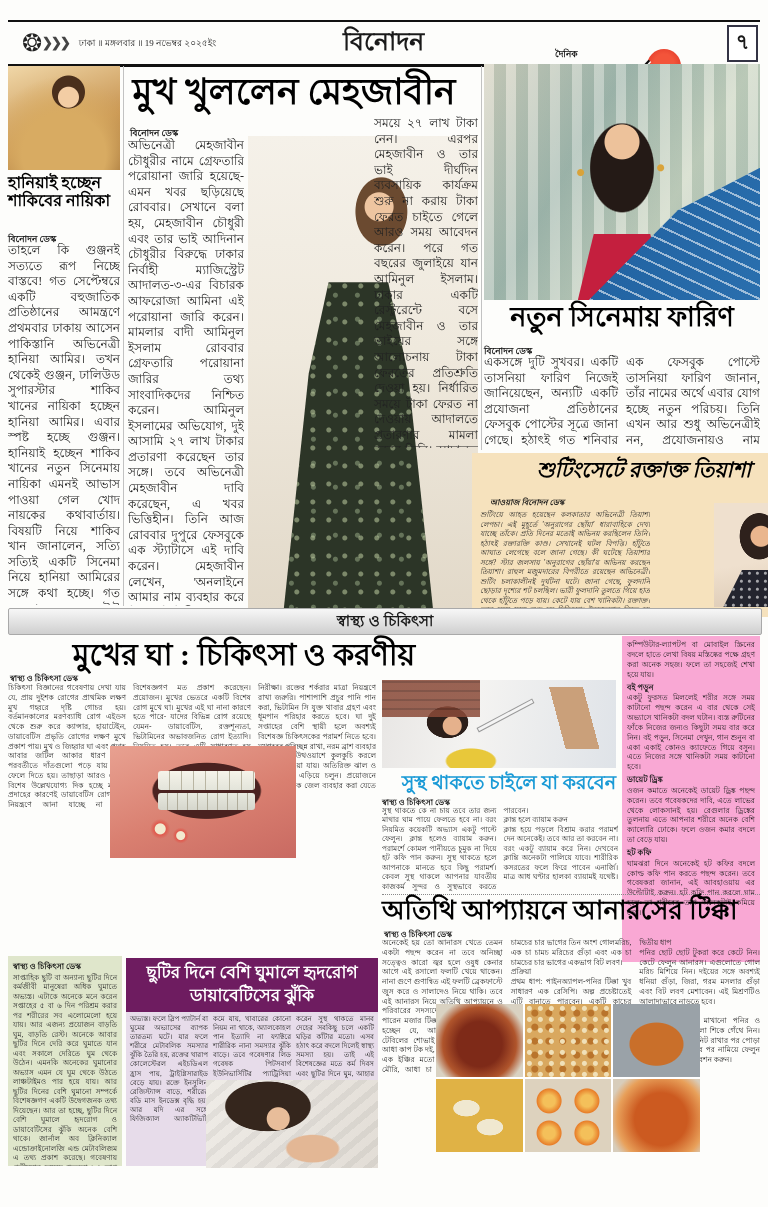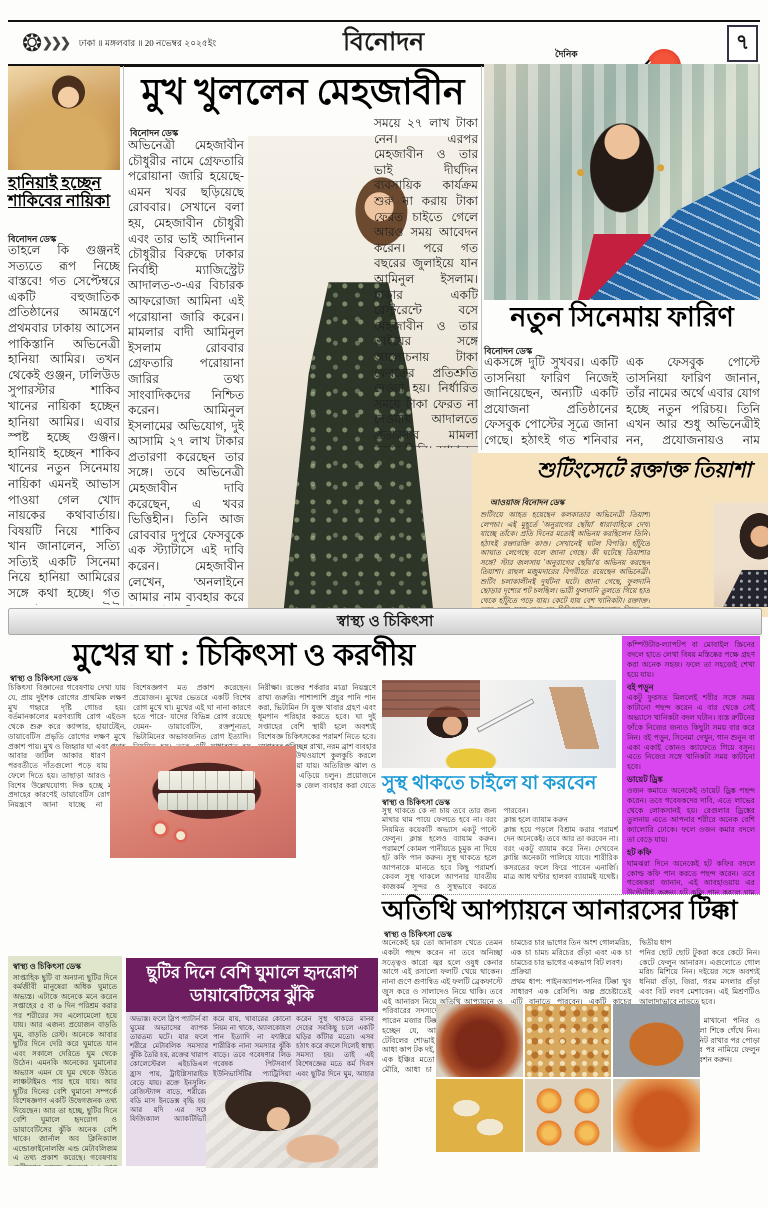--- a/index.html
+++ b/index.html
@@ -94,21 +94,21 @@
       radial-gradient(ellipse 62px 36px at 36% 30%,#35261d 68%,rgba(0,0,0,0) 70%),
       radial-gradient(ellipse 46px 24px at 62% 78%,#e3b795 55%,rgba(0,0,0,0) 60%),
       repeating-linear-gradient(140deg,rgba(0,0,0,.05) 0 6px,rgba(0,0,0,0) 6px 14px),
       linear-gradient(120deg,#efece7,#e2ddd6);}
   
   .band{left:8px;top:608px;width:752px;height:25px;border:1px solid #a9a9a9;border-radius:2px;
         background:linear-gradient(#f7f7f7,#cfcfcf);display:flex;align-items:center;justify-content:center;
         font-size:15px;font-weight:bold;font-family:"Liberation Sans",sans-serif;}
   
   .tiyasha-box{left:472px;top:453px;width:344px;height:164px;background:#f6e2bd;position:absolute;font-style:italic;}
-  .tips-col{left:622px;top:636px;width:138px;height:258px;background:#d946ef;padding:4px 5px;box-sizing:border-box;
+  .tips-col{left:622px;top:636px;width:138px;height:326px;background:#f9a8d4;padding:4px 5px;box-sizing:border-box;
             font-size:7.5px;line-height:1.32;overflow:hidden;}
   .tips-head{font-weight:bold;font-size:8px;margin-top:3px;}
   .green-col{left:8px;top:956px;width:114px;height:210px;background:#dfe6cb;padding:4px 5px;box-sizing:border-box;overflow:hidden;}
   .sleep-box{left:126px;top:958px;width:252px;height:210px;position:absolute;}
   .sleep-title{height:54px;background:#6e1c60;color:#fff;font-size:17px;font-weight:bold;line-height:1.35;
                display:flex;align-items:center;justify-content:center;text-align:center;}
   .sleep-body{height:154px;background:#e7dcea;column-count:3;column-gap:5px;padding:3px 4px;box-sizing:border-box;
               font-size:7px;line-height:1.3;overflow:hidden;position:relative;}
   .vrule{border-left:1px solid #c2c2c2;width:0;}
   .dotline{border-top:1px dotted #8a8a8a;height:0;}
@@ -128,37 +128,37 @@
   .ft6{background:radial-gradient(circle at 55% 55%,#cc5a20 42%,#e8a05a 70%,#d8cdbb 85%);}
 </style>
 </head>
 <body>
 
 <div class="page">
 
   <div class="abs header">
     <span class="ornament">❂</span>
     <span class="chev">❯❯❯</span>
-    <span class="dateline">ঢাকা ॥ মঙ্গলবার ॥ 20 নভেম্বর ২০২৫ইং</span>
+    <span class="dateline">ঢাকা ॥ মঙ্গলবার ॥ 19 নভেম্বর ২০২৫ইং</span>
     <div class="section-head">বিনোদন</div>
     <div class="masthead">
       <div class="sun"></div>
       <span class="mh-prefix">দৈনিক</span>
       <span class="mh-title">প্রথম সূর্যোদয়</span>
     </div>
     <div class="pgbox">৭</div>
   </div>
 
   <div class="abs ph hania-photo"></div>
-  <div class="abs hl" style="left:8px;top:174px;width:112px;font-size:16px;text-decoration:underline;">হানিয়াই হচ্ছেন শাকিবের নায়িকা</div>
+  <div class="abs hl" style="left:8px;top:174px;width:112px;font-size:16px;">হানিয়াই হচ্ছেন শাকিবের নায়িকা</div>
   <div class="abs byline" style="left:8px;top:232px;">বিনোদন ডেস্ক</div>
   <div class="abs jt body-txt" style="left:8px;top:243px;width:112px;height:362px;">তাহলে কি গুঞ্জনই সত্যতে রূপ নিচ্ছে বাস্তবে! গত সেপ্টেম্বরে একটি বহুজাতিক প্রতিষ্ঠানের আমন্ত্রণে প্রথমবার ঢাকায় আসেন পাকিস্তানি অভিনেত্রী হানিয়া আমির। তখন থেকেই গুঞ্জন, ঢালিউড সুপারস্টার শাকিব খানের নায়িকা হচ্ছেন হানিয়া আমির। এবার স্পষ্ট হচ্ছে গুঞ্জন। হানিয়াই হচ্ছেন শাকিব খানের নতুন সিনেমায় নায়িকা এমনই আভাস পাওয়া গেল খোদ নায়কের কথাবার্তায়। বিষয়টি নিয়ে শাকিব খান জানালেন, সত্যি সত্যিই একটি সিনেমা নিয়ে হানিয়া আমিরের সঙ্গে কথা হচ্ছে। গত শুক্রবার কন্টেন্ট ক্রিয়েটর রাফসান দা ছোট ভাই তার ইউটিউব চ্যানেলে একটি নতুন ভ্লগ প্রকাশ করেন। রাজধানীর বনানীতে একটি প্রতিষ্ঠানের নতুন আউটলেট উদ্বোধনে শাকিব খান উপস্থিত ছিলেন, সেখানেই রাফসানের সঙ্গে আলাপচারিতায় উঠে আসে হানিয়া আমিরের প্রসঙ্গ। একপর্যায়ে রাফসানকে উদ্দেশ করে শাকিব বলেন, 'তোমার একটি ভ্লগ দেখলাম আমার ফিটার ভিডিওই হানিয়া আমিরের সঙ্গে।' পাশ থেকে তখন কেউ জানতে চান, হানিয়া আমির কি তার সঙ্গে সিনেমা করছেন? উত্তরে শাকিব খান স্পষ্টভাবেই বলেন, 'হ্যাঁ, একটি ছবির কথা হচ্ছে।' তবে কোন সিনেমা নিয়ে কথা হচ্ছে, তা এখনো খোলাসা করেননি শাকিব খান। তিনি বর্তমানে 'গোলবার' নামে একটি সিনেমা করছেন, তার বিপরীতে আছেন তামান্না ভাটিয়া ও জান্নাতুল ঐশী।</div>
   <div class="abs vrule" style="left:123px;top:66px;height:540px;"></div>
 
-  <div class="abs hl" style="left:128px;top:72px;width:350px;font-size:36px;text-align:center;">মুখ খুললেন মেহজাবীন</div>
+  <div class="abs hl" style="left:119px;top:72px;width:350px;font-size:36px;text-align:center;">মুখ খুললেন মেহজাবীন</div>
   <div class="abs byline" style="left:130px;top:126px;">বিনোদন ডেস্ক</div>
   <div class="abs ph main-photo">
     <div class="gown"></div>
   </div>
   <div class="abs jt body-txt" style="left:128px;top:138px;width:116px;height:468px;">অভিনেত্রী মেহজাবীন চৌধুরীর নামে গ্রেফতারি পরোয়ানা জারি হয়েছে- এমন খবর ছড়িয়েছে রোববার। সেখানে বলা হয়, মেহজাবীন চৌধুরী এবং তার ভাই আদিনান চৌধুরীর বিরুদ্ধে ঢাকার নির্বাহী ম্যাজিস্ট্রেট আদালত-৩-এর বিচারক আফরোজা আমিনা এই পরোয়ানা জারি করেন। মামলার বাদী আমিনুল ইসলাম রোববার গ্রেফতারি পরোয়ানা জারির তথ্য সাংবাদিকদের নিশ্চিত করেন। আমিনুল ইসলামের অভিযোগ, দুই আসামি ২৭ লাখ টাকার প্রতারণা করেছেন তার সঙ্গে। তবে অভিনেত্রী মেহজাবীন দাবি করেছেন, এ খবর ভিত্তিহীন। তিনি আজ রোববার দুপুরে ফেসবুকে এক স্ট্যাটাসে এই দাবি করেন। মেহজাবীন লেখেন, 'অনলাইনে আমার নাম ব্যবহার করে কিছু ভিত্তিহীন মামলা সংক্রান্ত খবর ছড়িয়ে পড়ছে। আমার সকল সাংবাদিক সহকর্মীদের প্রতি অনুরোধ, দয়া করে কোনো খবরগুলো বন্ধ হওয়া উচিত।' গ্রেফতারি পরোয়ানা নিয়ে মুখ খুললেন মেহজাবীন। ভাই আদিনান চৌধুরীকে জন্মদিনের শুভেচ্ছা জানানোর পোস্টের স্ক্রিনশট এদিকে খোঁজ নিয়ে নিশ্চিত হওয়া গেছে, মেহজাবীন চৌধুরীর ছোট ভাইয়ের নাম আদিনান চৌধুরী। ২০১৬ সালে এই ভাইয়ের জন্মদিনে শুভেচ্ছা জানিয়ে একটি হৃদয়গ্রাহী পোস্ট করেছিলেন মেহজাবীন। প্রসঙ্গত, মেহজাবীনের বিরুদ্ধে হওয়া মামলার বিবরণে বলা হয়েছে, আমিনুল ইসলামের সঙ্গে দীর্ঘদিন পরিচয়ের সুবাদে বিভিন্ন প্রলোভন দেখিয়ে মেহজাবীন চৌধুরীর নতুন পারিবারিক ব্যবসার পার্টনার হিসেবে রাখবে বলে নগদ অর্থে এবং বিকাশের মাধ্যমে বিভিন্ন</div>
   <div class="abs jt body-txt" style="left:374px;top:116px;width:104px;height:332px;">সময়ে ২৭ লাখ টাকা নেন। এরপর মেহজাবীন ও তার ভাই দীর্ঘদিন ব্যবসায়িক কার্যক্রম শুরু না করায় টাকা ফেরত চাইতে গেলে আরও সময় আবেদন করেন। পরে গত বছরের জুলাইয়ে যান আমিনুল ইসলাম। ঢাকার একটি রেস্টুরেন্টে বসে মেহজাবীন ও তার ভাইয়ের সঙ্গে আলোচনায় টাকা ফেরতের প্রতিশ্রুতি দেওয়া হয়। নির্ধারিত সময়ে টাকা ফেরত না দেওয়ায় আদালতে প্রতারণার মামলা করেন তিনি। আদালত অভিযোগ আমলে নিয়ে গ্রেফতারি পরোয়ানা জারি করেন। ১০ নভেম্বর সেই পরোয়ানা জারি হয় বলে জানা যায়। এর আগে একাধিক নাটকের পারিশ্রমিক নিয়েও প্রশ্ন উঠেছিল, তবে সেসব অভিযোগের সত্যতা মেলেনি। ভক্তরা অবশ্য অভিনেত্রীর পাশেই দাঁড়িয়েছেন। মামলাটি এখন আদালতে বিচারাধীন রয়েছে বলে নিশ্চিত করা গেছে।</div>
   <div class="abs vrule" style="left:481px;top:66px;height:384px;"></div>
 
   <div class="abs ph farin-photo">
     <div class="blouse"></div>
@@ -187,21 +187,21 @@
   <div class="abs ph mouth-photo">
     <div class="teeth"></div>
     <div class="teeth low"></div>
   </div>
 
   <div class="abs ph sick-photo">
     <div class="bricks"></div>
     <div class="armth"></div>
     <div class="thermo"></div>
   </div>
-  <div class="abs hl" style="left:382px;top:772px;width:234px;font-size:19px;text-align:left;color:#1a9ad6;">সুস্থ থাকতে চাইলে যা করবেন</div>
+  <div class="abs hl" style="left:382px;top:772px;width:234px;font-size:19px;text-align:right;color:#1a9ad6;">সুস্থ থাকতে চাইলে যা করবেন</div>
   <div class="abs byline" style="left:382px;top:796px;font-size:8px;">স্বাস্থ্য ও চিকিৎসা ডেস্ক</div>
   <div class="abs jt body-txt" style="left:382px;top:806px;width:236px;height:86px;column-count:2;column-gap:7px;font-size:7.3px;">সুস্থ থাকতে কে না চায় তবে তার জন্য মাথার ঘাম পায়ে ফেলতে হবে না। বরং নিয়মিত কয়েকটি অভ্যাস একটু পাল্টে ফেলুন। ক্লান্ত হলেও ব্যায়াম করুন। পরামর্শে কোমল পানীয়তে চুমুক না দিয়ে হট কফি পান করুন। সুস্থ থাকতে হলে আপনাকে মানতে হবে কিছু পরামর্শ। কেবল সুস্থ থাকলে আপনার যাবতীয় কাজকর্ম সুন্দর ও সুস্থভাবে করতে পারবেন।
 ক্লান্ত হলে ব্যায়াম করুন
 ক্লান্ত হয়ে পড়লে বিশ্রাম করার পরামর্শ দেন অনেকেই। তবে আর তা করবেন না। বরং একটু ব্যায়াম করে নিন। দেখবেন ক্লান্তি অনেকটা পালিয়ে যাবে। শারীরিক কসরতের ফলে ফিরে পাবেন এনার্জি। মাত্র আধ ঘণ্টার হালকা ব্যায়ামই যথেষ্ট। তাতেই দূর হবে ক্লান্তি।
 খাতা-কলমে লিখুন</div>
 
   <div class="abs jt tips-col">
     <div>কম্পিউটার-ল্যাপটপ বা মোবাইল স্ক্রিনের বদলে হাতে লেখা বিষয় মস্তিষ্কের পক্ষে গ্রহণ করা অনেক সহজ। ফলে তা সহজেই শেখা হয়ে যায়।</div>
     <div class="tips-head">বই পড়ুন</div>
     <div>একটু ফুরসত মিললেই শরীর সঙ্গে সময় কাটানো পছন্দ করেন এ বার থেকে সেই অভ্যাসে খানিকটা বদল ঘটান। ব্যস্ত রুটিনের ফাঁকে নিজের জন্যও কিছুটা সময় বার করে নিন। বই পড়ুন, সিনেমা দেখুন, গান শুনুন বা একা একাই কোনও ক্যাফেতে গিয়ে বসুন। এতে নিজের সঙ্গে খানিকটা সময় কাটানো হবে।</div>

